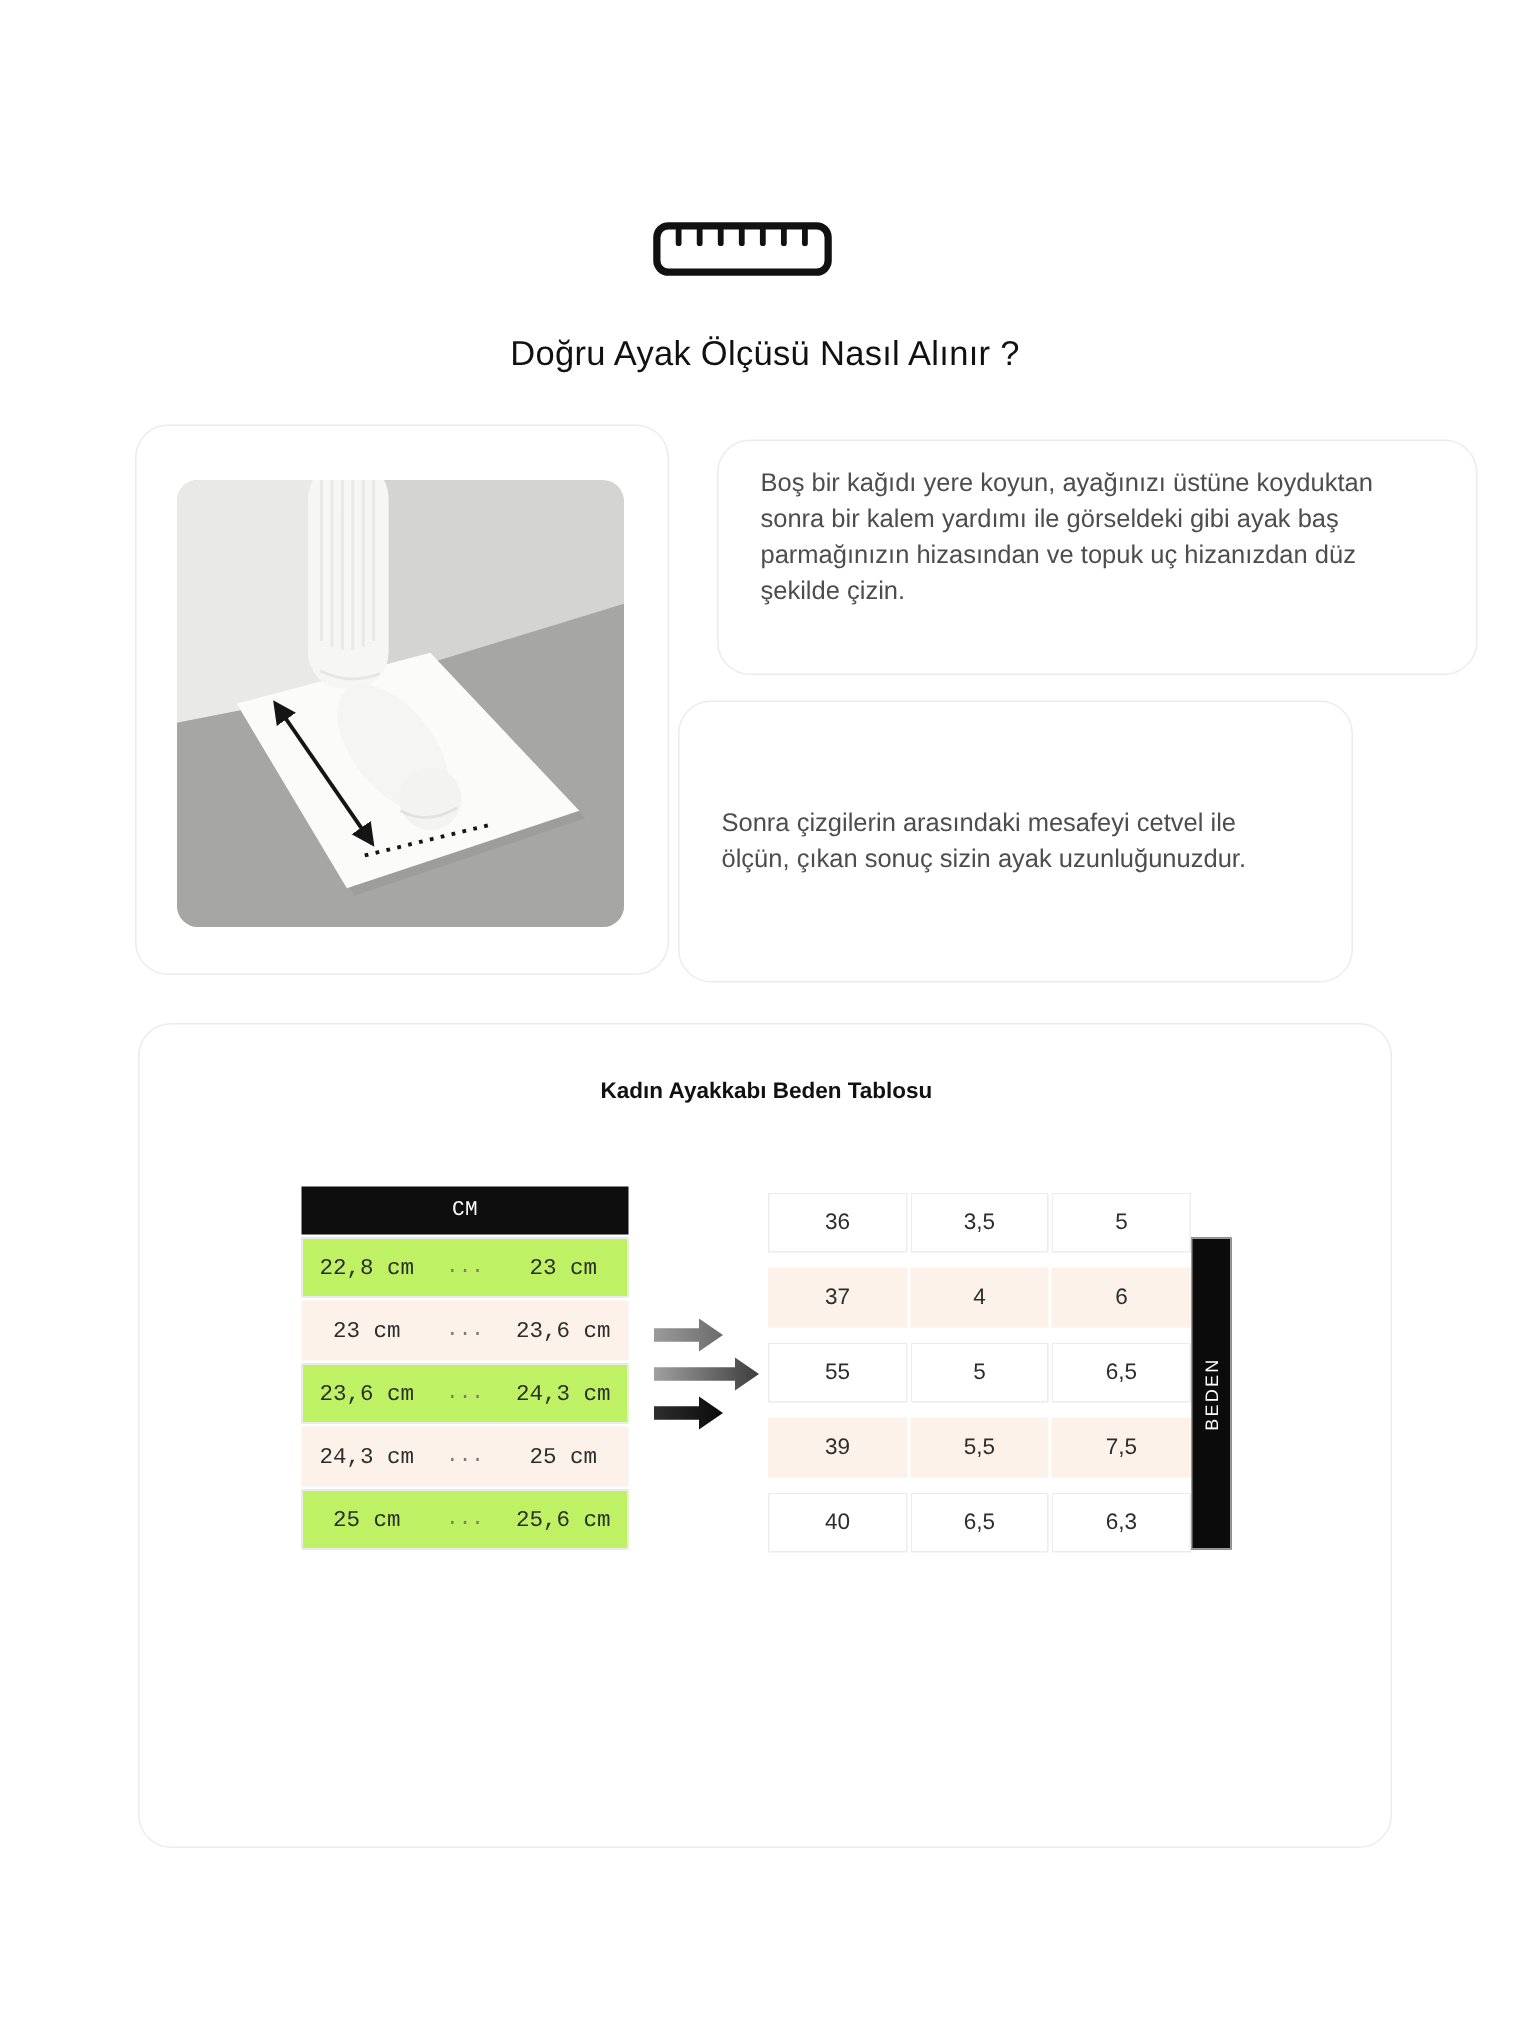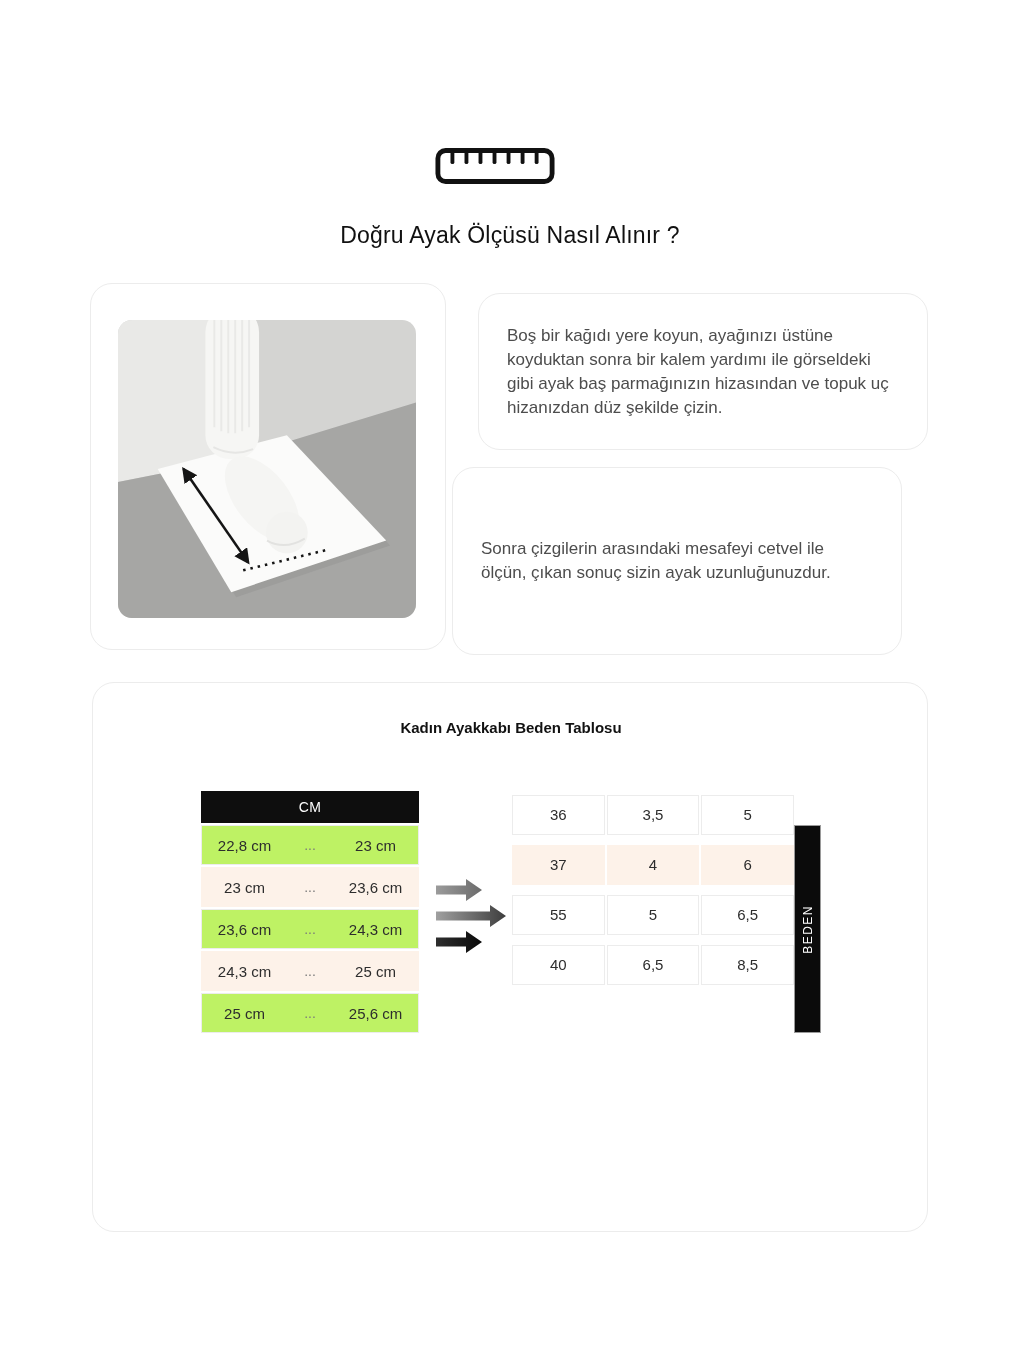--- a/index.html
+++ b/index.html
@@ -11,36 +11,36 @@
 
   
   .ruler-wrap{left:435px;top:147px;width:120px;height:38px;}
   .page-title{left:0;top:222px;width:1020px;text-align:center;
     font-size:23px;font-weight:400;color:#111;letter-spacing:.2px;}
 
   
   .card{background:#fff;border:1px solid var(--card-border,#ececec);border-radius:22px;box-sizing:border-box;}
   .photo-card{left:90px;top:283px;width:356px;height:367px;}
   .photo-frame{left:27px;top:36px;width:298px;height:298px;border-radius:14px;overflow:hidden;}
-  .note-card-1{left:478px;top:293px;width:450px;height:157px;display:flex;align-items:center;}
+  .note-card-1{left:478px;top:293px;width:507px;height:157px;display:flex;align-items:flex-start;}
   .note-card-2{left:452px;top:467px;width:450px;height:188px;display:flex;align-items:center;}
   .note-text{padding:16px 28px;font-size:17px;line-height:24px;color:var(--text-muted,#4d4d4d);}
 
   
   .size-card{left:92px;top:682px;width:836px;height:550px;}
   .size-title{left:0;top:36px;width:836px;text-align:center;font-size:15px;font-weight:700;color:#111;}
 
   .thead{background:var(--table-header-bg,#0e0e0e);color:#fff;height:32px;margin-bottom:2px;
     display:grid;align-items:center;font-size:14px;font-weight:400;letter-spacing:.3px;}
   .row{height:40px;margin-bottom:2px;display:grid;align-items:center;font-size:15px;color:#2d2d2d;}
   .row.white{box-shadow:inset 0 0 0 1px #ececec;background:#bef264;}
   .row.alt{background:var(--row-alt-bg,#fdf2e9);}
 
   
-  .cm-table{left:108px;top:108px;width:218px;}
+  .cm-table{left:108px;top:108px;width:218px;font-family:Liberation Mono, monospace;}
   .cm-table .thead{grid-template-columns:1fr;text-align:center;}
   .cm-table .row{grid-template-columns:1fr 44px 1fr;}
   .cm-table .cell{text-align:center;}
   .dots{color:#7b7b7b;font-size:14px;text-align:center;}
 
   
   .arrows{left:341px;top:194px;width:72px;height:78px;}
 
   
   .size-table{left:419px;top:108px;width:282px;}
@@ -183,23 +183,28 @@
     <div class="row alt">
       <div class="cell">37</div>
       <div class="cell">4</div>
       <div class="cell">6</div>
     </div>
     <div class="row white">
       <div class="cell">55</div>
       <div class="cell">5</div>
       <div class="cell">6,5</div>
     </div>
+    <div class="row alt">
+      <div class="cell">39</div>
+      <div class="cell">5,5</div>
+      <div class="cell">7,5</div>
+    </div>
     <div class="row white">
       <div class="cell">40</div>
       <div class="cell">6,5</div>
-      <div class="cell">8,5</div>
+      <div class="cell">6,3</div>
     </div>
   </div>
 
   <div class="abs beden-strip">
     <span>BEDEN</span>
   </div>
 </div>
 
 </body></html>

